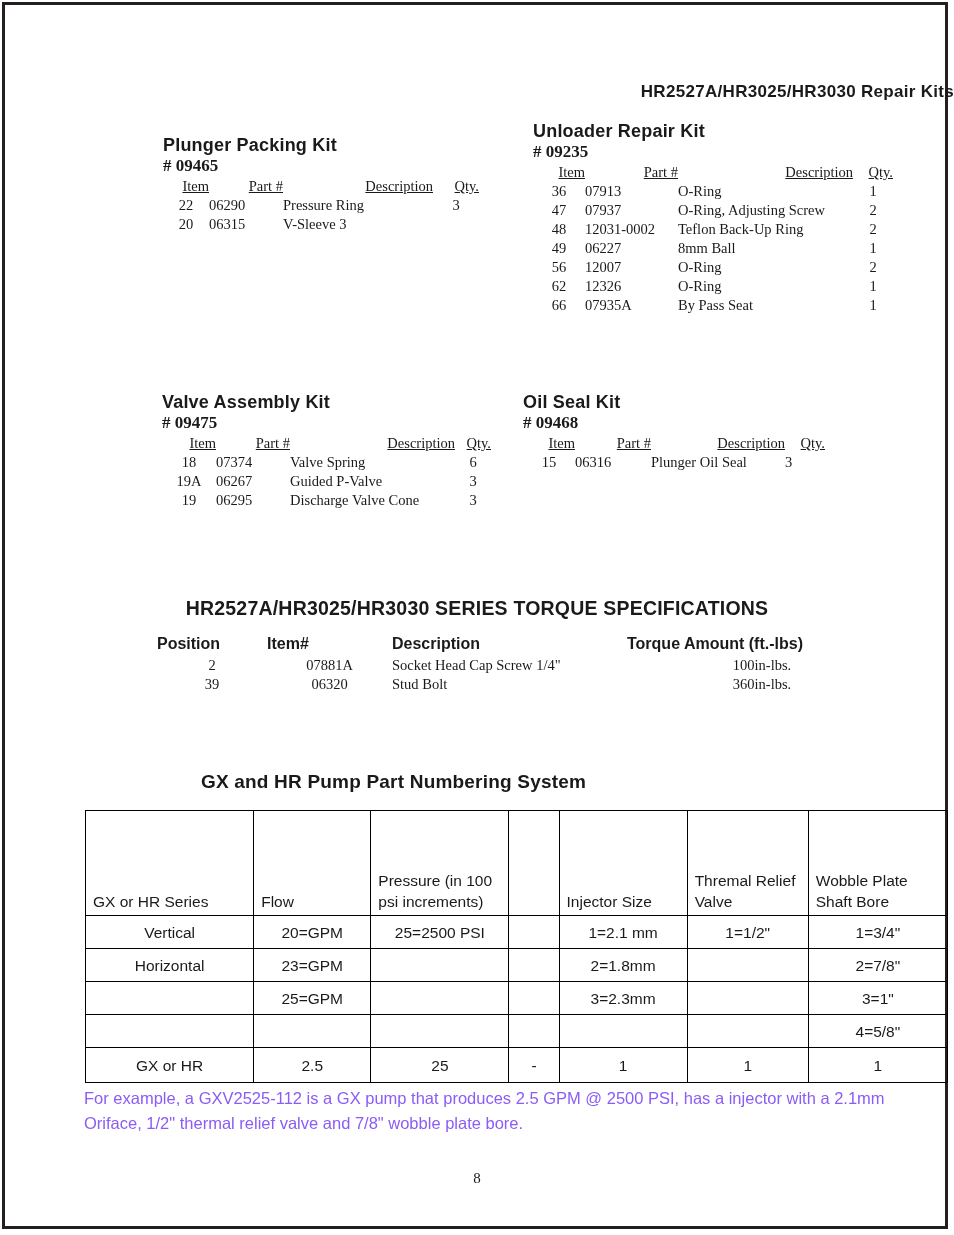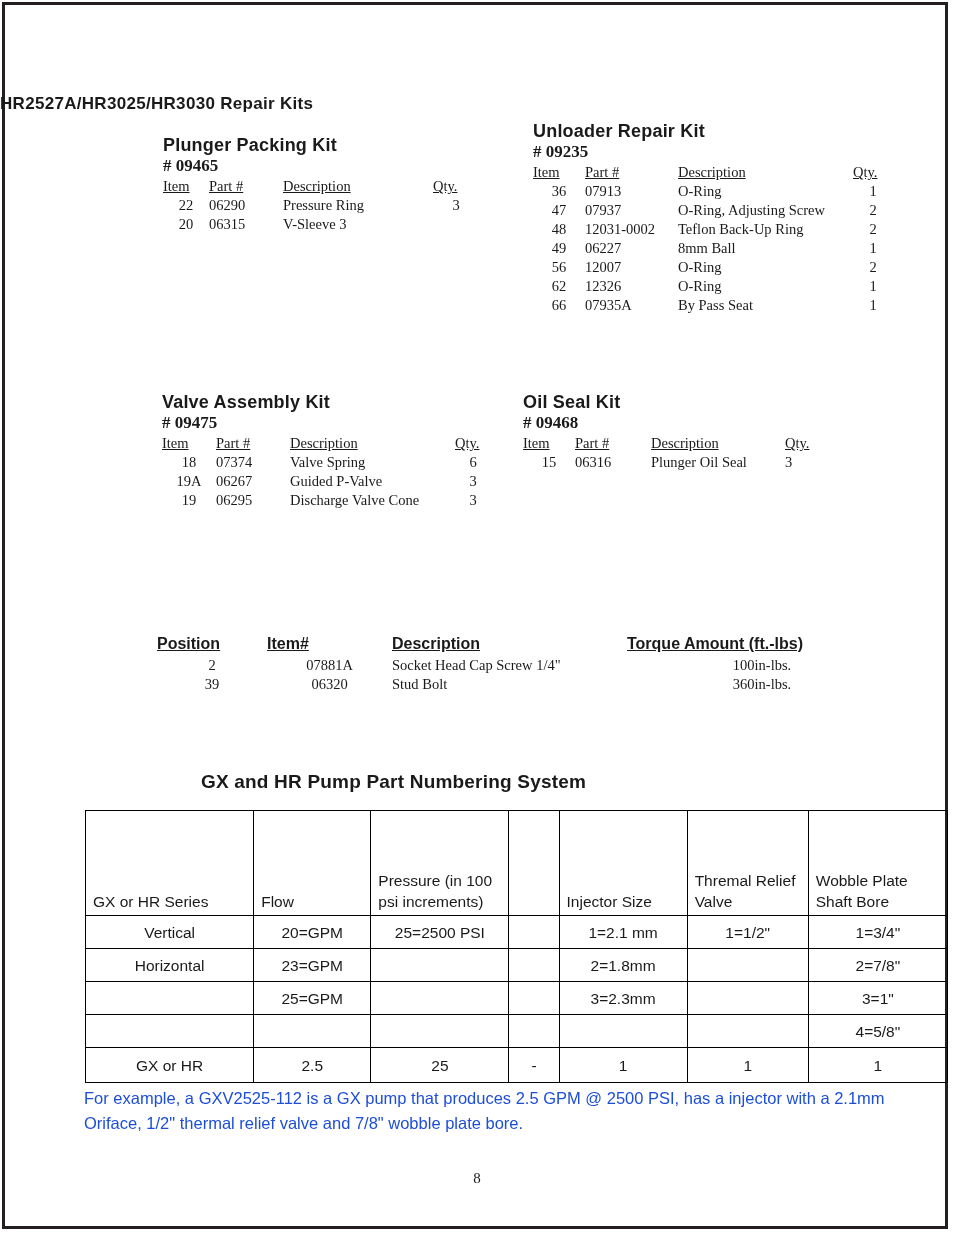--- a/index.html
+++ b/index.html
@@ -35,26 +35,25 @@
     width: 954px;
     height: 1235px;
   }
 
   
   #doc-title {
     position: absolute;
     left: 0;
     top: 82px;
     width: 954px;
-    text-align: left;
+    text-align: right;
     font-family: "Liberation Sans", sans-serif;
     font-weight: bold;
     font-size: 17px;
     letter-spacing: 0.3px;
-    margin-top: 12px;
   }
 
   
   .kit-block { position: absolute; }
   .kit-title {
     font-family: "Liberation Sans", sans-serif;
     font-weight: bold;
     font-size: 18px;
     letter-spacing: 0.2px;
     line-height: 20px;
@@ -70,21 +69,21 @@
   }
   table.kit-table {
     border-collapse: collapse;
     font-family: "Liberation Serif", serif;
     font-size: 14.5px;
     margin-top: 3px;
   }
   table.kit-table th {
     font-weight: normal;
     text-decoration: underline;
-    text-align: left;
+    text-align: right;
     padding: 0 0 1px 0;
     white-space: nowrap;
   }
   table.kit-table td {
     font-weight: normal;
     padding: 1px 0 1px 0;
     white-space: nowrap;
     line-height: 17px;
   }
   .c-item   { width: 46px;  text-align: center; }
@@ -112,21 +111,20 @@
     width: 740px;
   }
   table.torque-table {
     border-collapse: collapse;
     width: 100%;
   }
   table.torque-table th {
     font-family: "Liberation Sans", sans-serif;
     font-weight: bold;
     font-size: 16px;
-    text-decoration: underline;
     text-align: left;
     padding: 0 0 3px 0;
     white-space: nowrap;
   }
   table.torque-table td {
     font-family: "Liberation Serif", serif;
     font-size: 14.5px;
     padding: 1px 0;
     line-height: 17px;
     white-space: nowrap;
@@ -205,21 +203,21 @@
 
   
   #example-text {
     position: absolute;
     left: 84px;
     top: 1086px;
     width: 836px;
     font-family: "Liberation Sans", sans-serif;
     font-size: 16.5px;
     line-height: 25px;
-    color: #1d4ed8;
+    color: #8b5cf6;
   }
 
   
   #page-number {
     position: absolute;
     left: 0;
     top: 1170px;
     width: 954px;
     text-align: center;
     font-family: "Liberation Serif", serif;
@@ -374,20 +372,21 @@
         <tr>
           <td class="c-item" style="width:52px;">15</td>
           <td class="c-part">06316</td>
           <td class="c-desc">Plunger Oil Seal</td>
           <td class="c-qty" style="text-align:left;">3</td>
         </tr>
       </tbody>
     </table>
   </div>
 
+  <div id="torque-title">HR2527A/HR3025/HR3030  SERIES  TORQUE  SPECIFICATIONS</div>
   <div id="torque-block">
     <table class="torque-table">
       <thead>
         <tr>
           <th class="t-pos">Position</th>
           <th class="t-item">Item#</th>
           <th class="t-desc">Description</th>
           <th class="t-tor">Torque Amount (ft.-lbs)</th>
         </tr>
       </thead>

